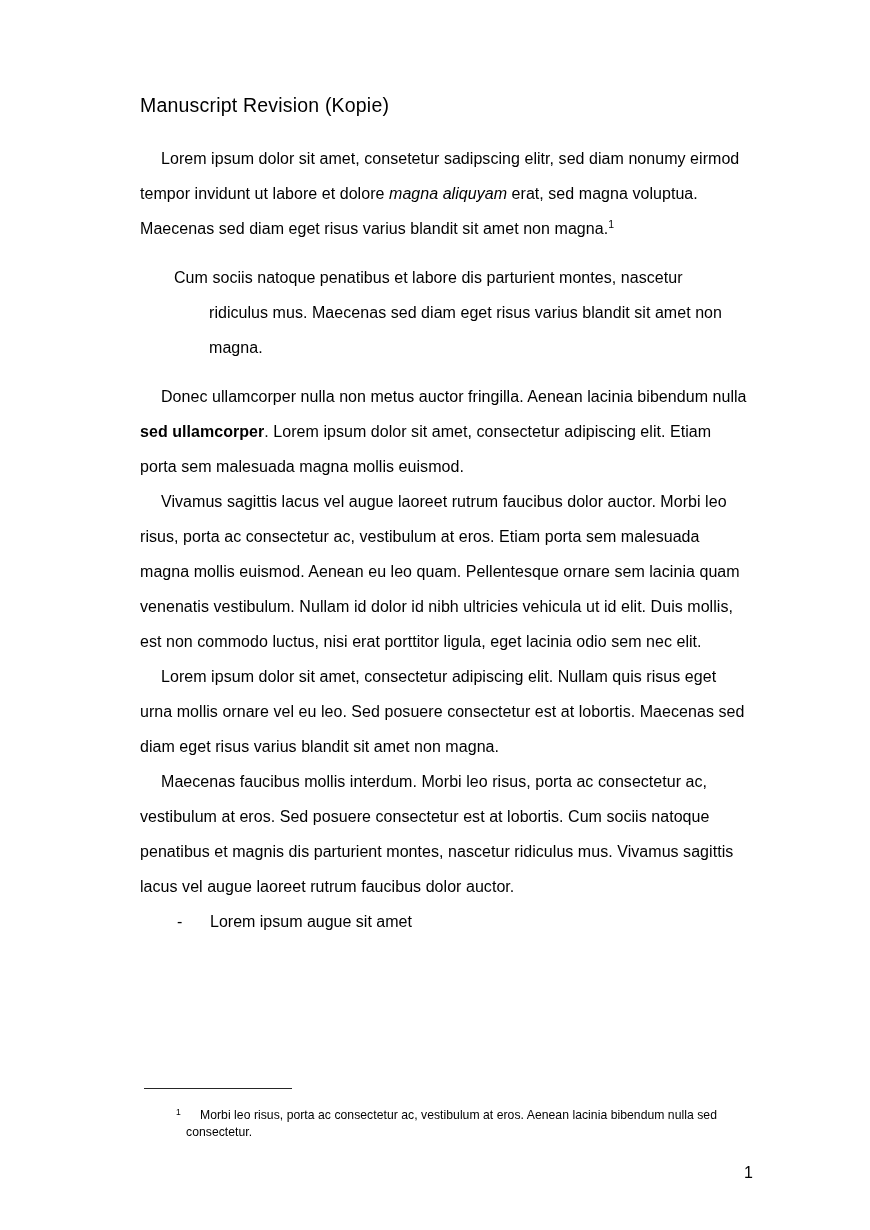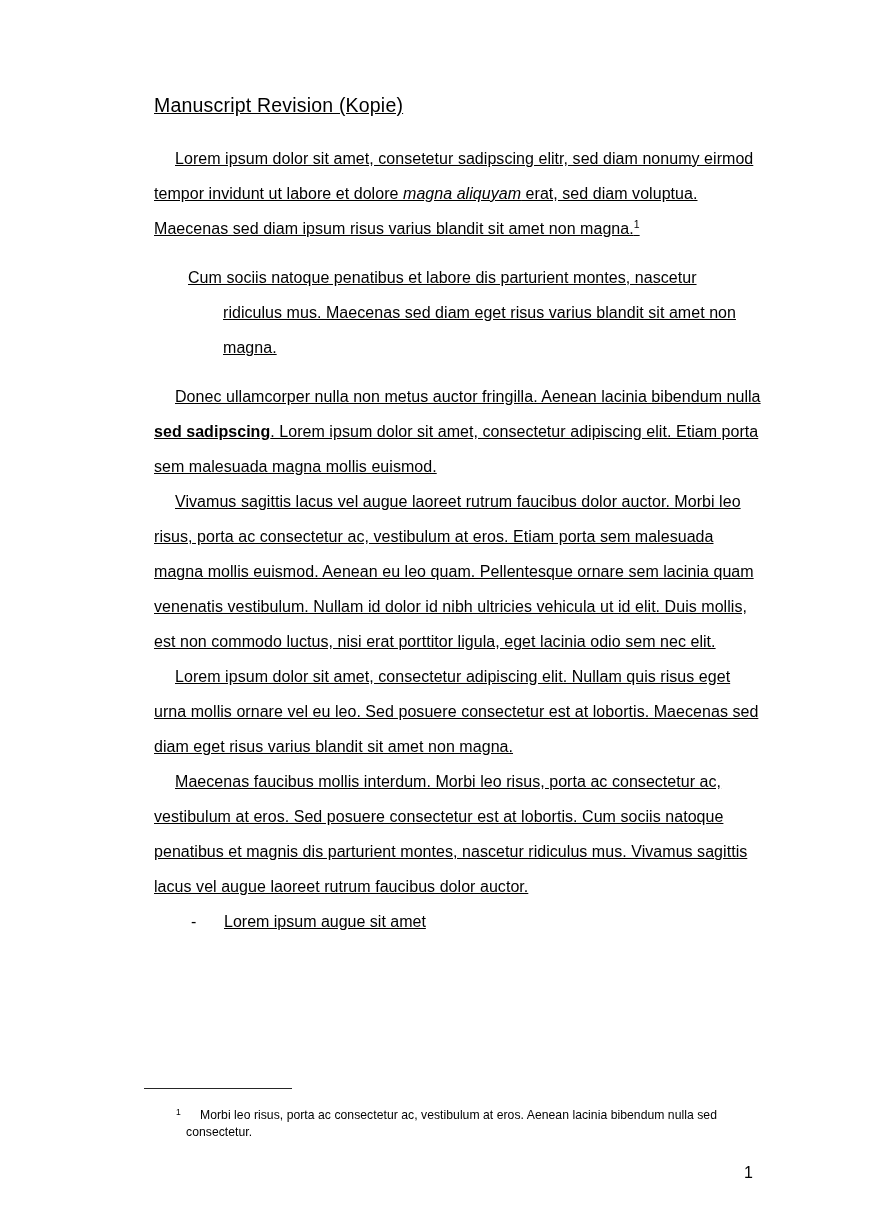--- a/index.html
+++ b/index.html
@@ -15,24 +15,23 @@
   .page {
     position: relative;
     width: 870px;
     height: 1230px;
     background: #ffffff;
     overflow: hidden;
     box-sizing: border-box;
   }
   .content {
     position: absolute;
-    left: 154px;
+    left: 140px;
     top: 92px;
     width: 610px;
-    text-decoration: underline;
   }
 
   
   .doc-title {
     font-size: 19.5px;
     font-weight: normal;
     line-height: 26px;
     margin: 0;
     letter-spacing: 0.01em;
   }
@@ -141,25 +140,25 @@
 
 <div class="page">
 
   <div class="content">
 
     <h1 class="doc-title">Manuscript Revision (Kopie)</h1>
 
 
     <div class="body-block">
 
-      <p class="body-para"><span>Lorem ipsum dolor sit amet, consetetur sadipscing elitr, sed diam nonumy eirmod tempor invidunt ut labore et dolore </span><i>magna aliquyam</i><span> erat, sed diam voluptua. Maecenas sed diam ipsum risus varius blandit sit amet non magna.</span><sup class="fn-ref">1</sup></p>
+      <p class="body-para"><span>Lorem ipsum dolor sit amet, consetetur sadipscing elitr, sed diam nonumy eirmod tempor invidunt ut labore et dolore </span><i>magna aliquyam</i><span> erat, sed magna voluptua. Maecenas sed diam eget risus varius blandit sit amet non magna.</span><sup class="fn-ref">1</sup></p>
 
       <div class="block-quote">Cum sociis natoque penatibus et labore dis parturient montes, nascetur ridiculus mus. Maecenas sed diam eget risus varius blandit sit amet non magna.</div>
 
-      <p class="body-para"><span>Donec ullamcorper nulla non metus auctor fringilla. Aenean lacinia bibendum nulla </span><b>sed sadipscing</b><span>. Lorem ipsum dolor sit amet, consectetur adipiscing elit. Etiam porta sem malesuada magna mollis euismod.</span></p>
+      <p class="body-para"><span>Donec ullamcorper nulla non metus auctor fringilla. Aenean lacinia bibendum nulla </span><b>sed ullamcorper</b><span>. Lorem ipsum dolor sit amet, consectetur adipiscing elit. Etiam porta sem malesuada magna mollis euismod.</span></p>
 
       <p class="body-para">Vivamus sagittis lacus vel augue laoreet rutrum faucibus dolor auctor. Morbi leo risus, porta ac consectetur ac, vestibulum at eros. Etiam porta sem malesuada magna mollis euismod. Aenean eu leo quam. Pellentesque ornare sem lacinia quam venenatis vestibulum. Nullam id dolor id nibh ultricies vehicula ut id elit. Duis mollis, est non commodo luctus, nisi erat porttitor ligula, eget lacinia odio sem nec elit.</p>
 
       <p class="body-para">Lorem ipsum dolor sit amet, consectetur adipiscing elit. Nullam quis risus eget urna mollis ornare vel eu leo. Sed posuere consectetur est at lobortis. Maecenas sed diam eget risus varius blandit sit amet non magna.</p>
 
       <p class="body-para">Maecenas faucibus mollis interdum. Morbi leo risus, porta ac consectetur ac, vestibulum at eros. Sed posuere consectetur est at lobortis. Cum sociis natoque penatibus et magnis dis parturient montes, nascetur ridiculus mus. Vivamus sagittis lacus vel augue laoreet rutrum faucibus dolor auctor.</p>
 
       <ul class="bullet-list">
         <li class="bullet-item">
           <span class="bullet-marker">-</span>

